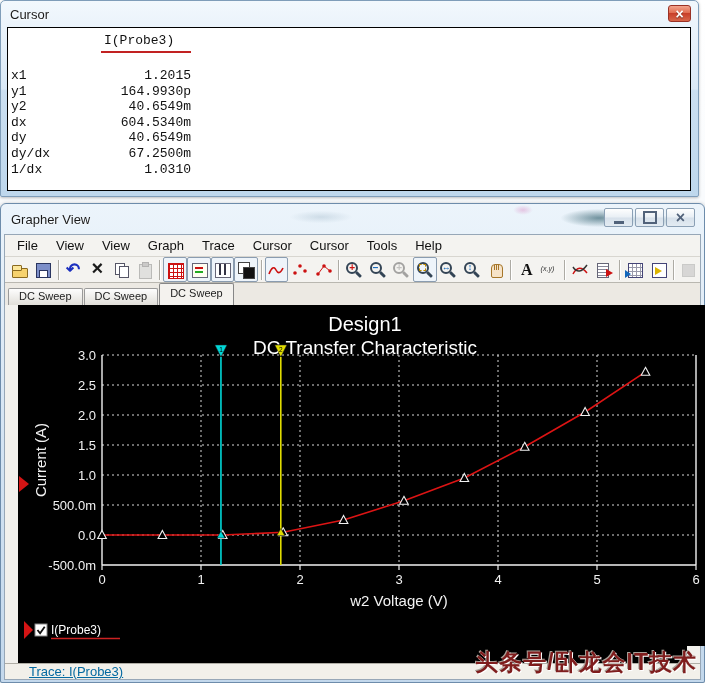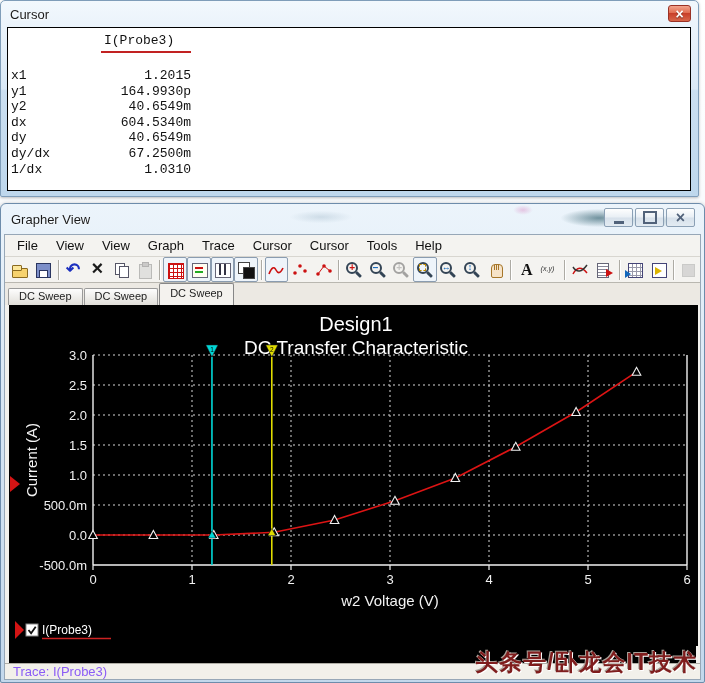--- a/index.html
+++ b/index.html
@@ -99,24 +99,24 @@
       border-left:7px solid #dcb400; border-top:4px solid transparent; border-bottom:4px solid transparent; }
   .i-extra::before { content:""; position:absolute; left:3px; top:3px; width:11px; height:11px; background:#b5b5b5; border:1px solid #999; }
 
   
   .tabbar { height:22px; background:#ece9e3; display:flex; align-items:flex-end; padding-left:3px; position:relative; }
   .tab { height:17px; padding:1px 10px 0; font-size:11px; color:#222;
          background:linear-gradient(#fdfdfd,#e1dfd9); border:1px solid #9a9a9a; border-bottom:none; border-radius:2px 2px 0 0; margin-right:1px; }
   .tab.active { height:22px; padding-top:3px; background:#f4f2ee; border-color:#868686; position:relative; z-index:2; }
 
   
-  .chart { height:407px; margin:0 4px; background:#000; position:relative; }
+  .chart { height:407px; margin:0 13px; background:#000; position:relative; }
   .chart svg text { font-family:"Liberation Sans", sans-serif; }
   .statusbar { flex:1; background:#f2f0ea; border-top:1px solid #b0aea6; position:relative; display:flex; align-items:center; }
-  .status-text { margin-left:8px; font-size:13px; color:#8b5cf6; }
+  .status-text { margin-left:24px; font-size:13px; color:#0369a1;text-decoration:underline; }
   .watermark { position:absolute; right:3px; bottom:1px; font-size:23px; font-weight:bold; letter-spacing:1px;
                color:#7f1d1d; text-shadow:1px 1px 0 #ffffff, -1px -1px 0 #a8a098; white-space:nowrap; }
 </style>
 </head>
 <body>
 
 <div class="cwin">
   <div style="position:absolute;left:0;top:0;right:0;height:26px;">
     <span class="cwin-title">Cursor</span>
     <span class="cwin-close"></span>

